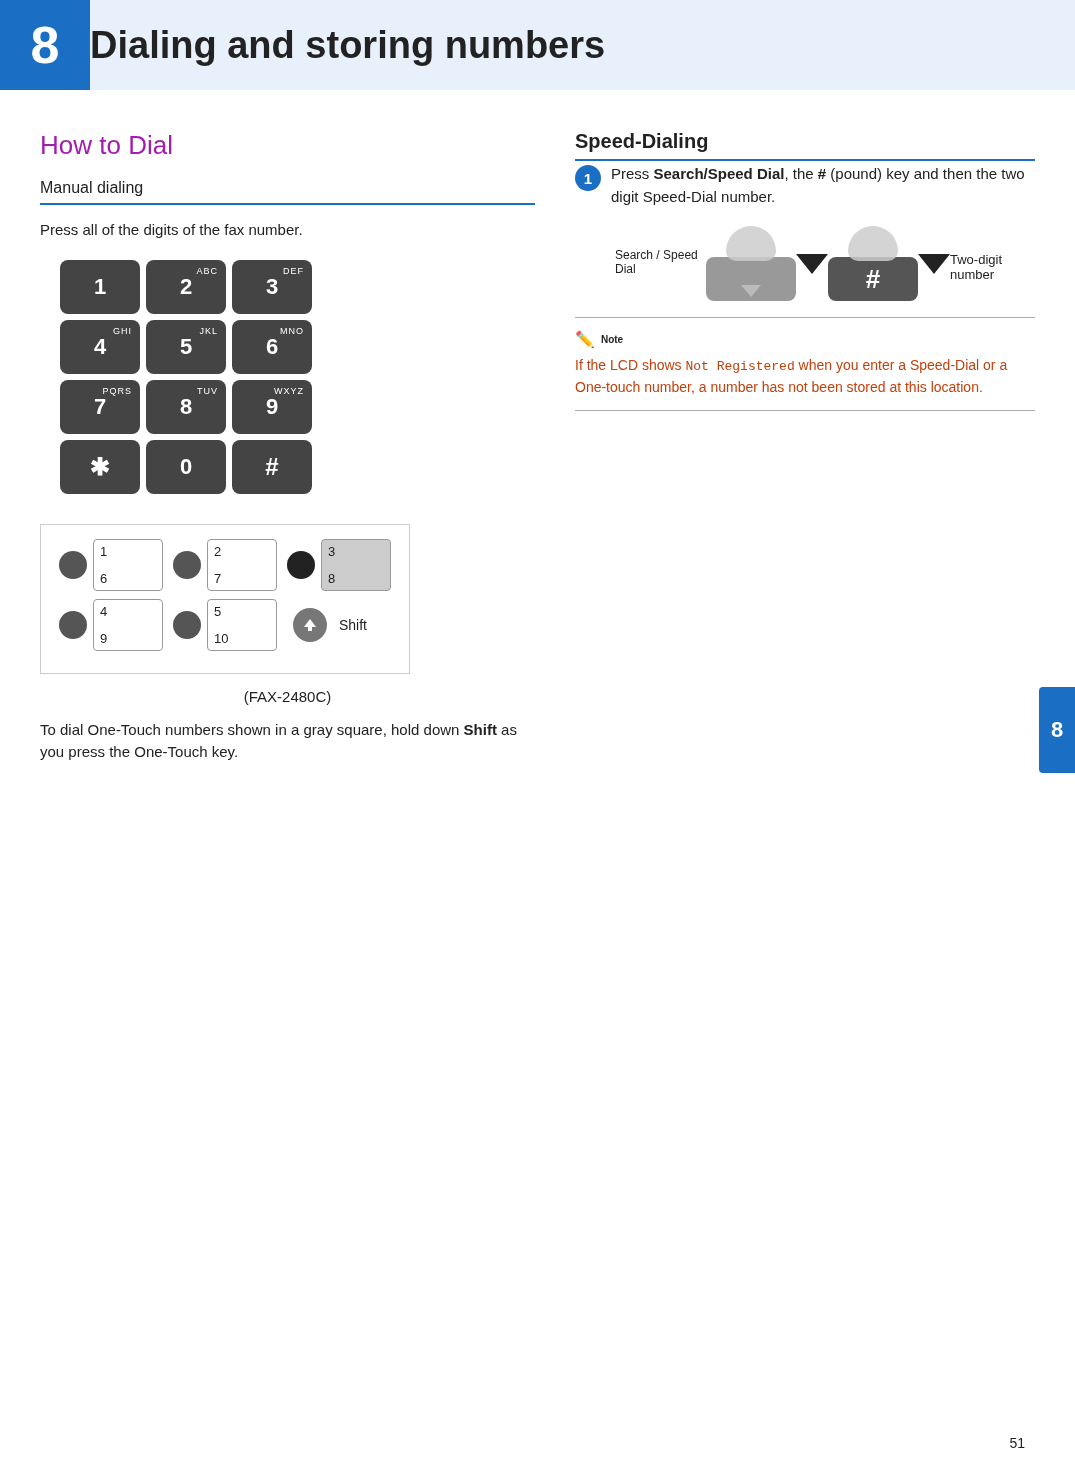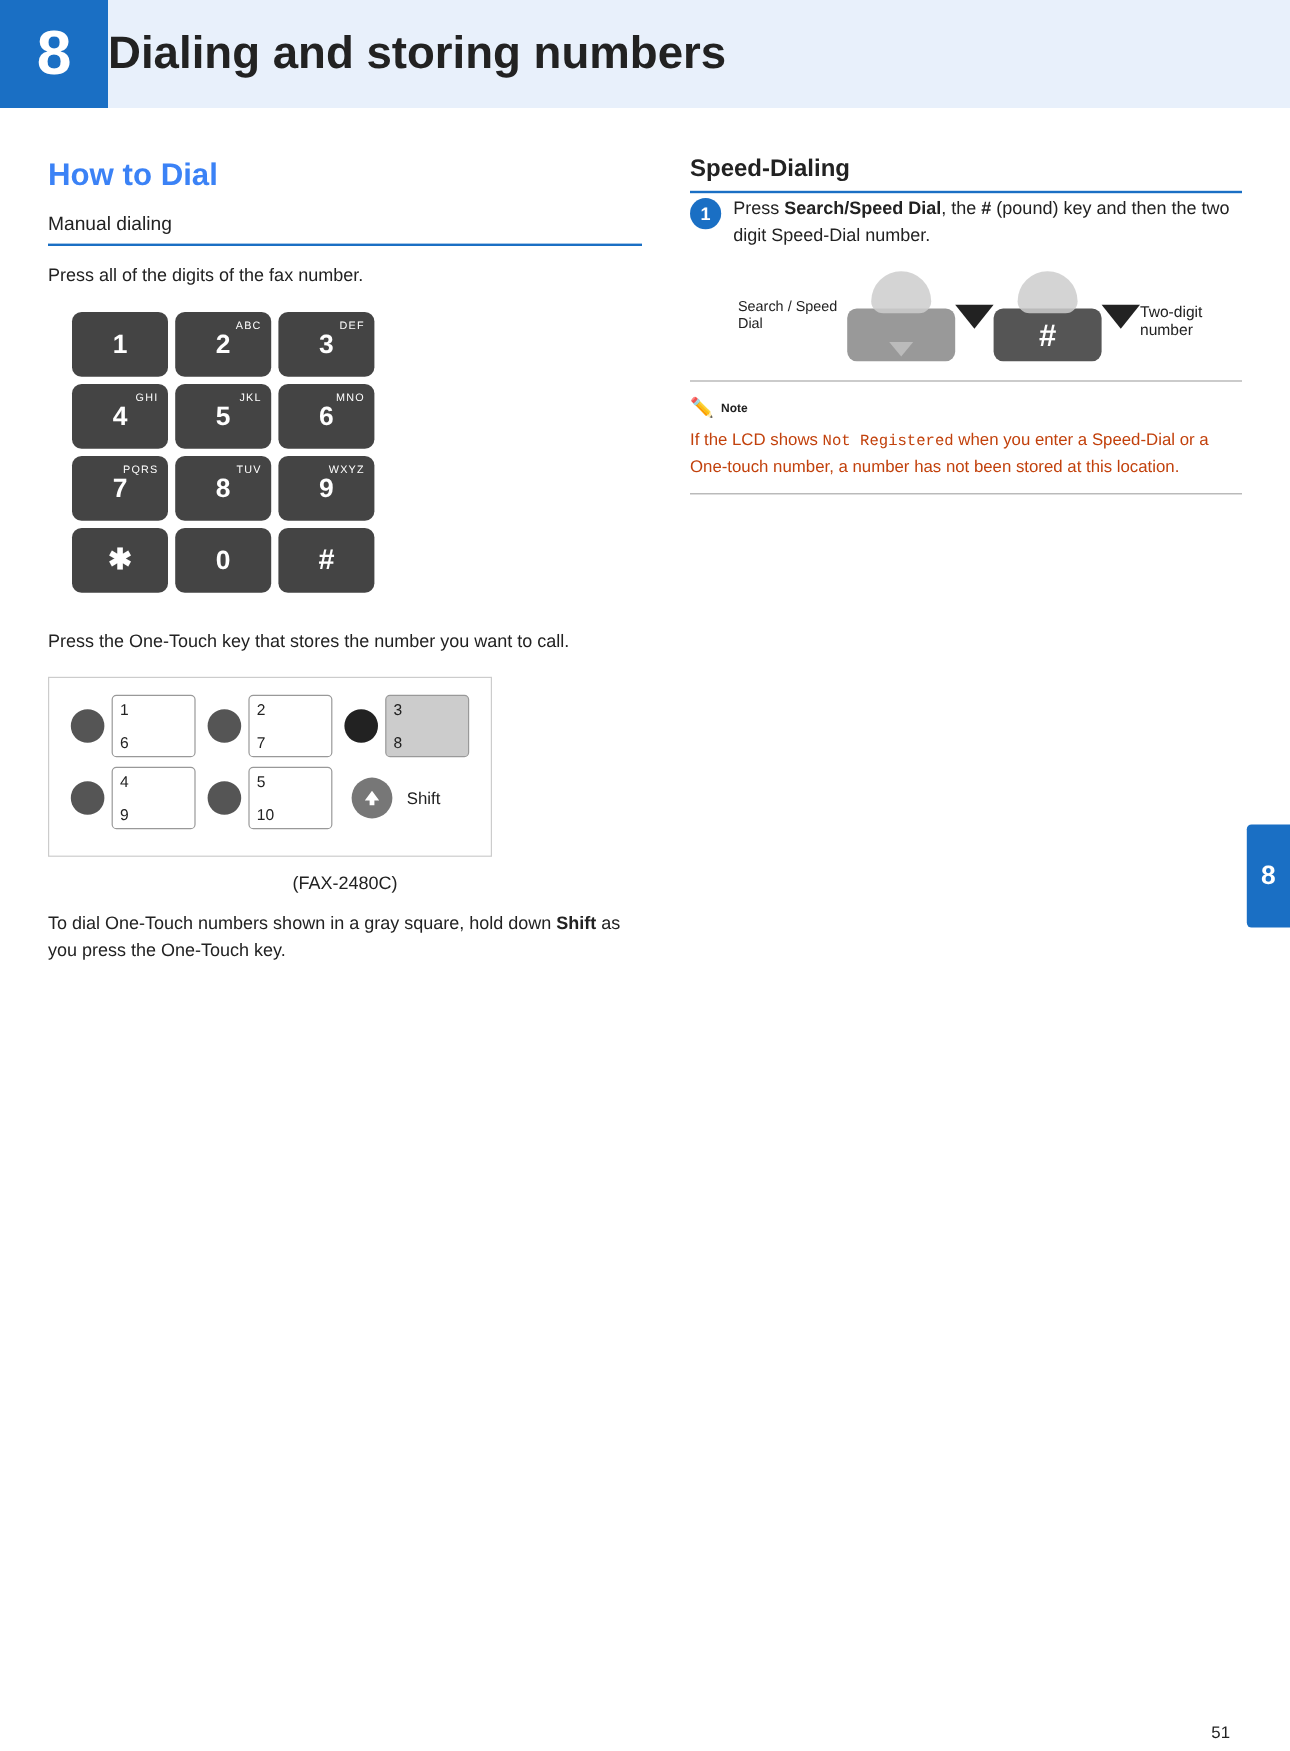--- a/index.html
+++ b/index.html
@@ -61,22 +61,22 @@
 
     
     .right-col {
       flex: 1;
       max-width: 460px;
     }
 
     
     .section-heading {
       font-size: 26px;
-      font-weight: bold;
-      color: #3b82f6;
+      font-weight: normal;
+      color: #a21caf;
       margin-bottom: 18px;
     }
 
     .subsection-heading {
       font-size: 16px;
       font-weight: normal;
       color: #222;
       border-bottom: 2px solid #1a6fc4;
       padding-bottom: 6px;
       margin-bottom: 14px;
@@ -400,21 +400,20 @@
         <div class="key">
           <span class="key-num">0</span>
         </div>
         <div class="key">
           <span class="key-hash">#</span>
         </div>
       </div>
     </div>
 
     <div>
-      <p class="body-text">Press the One-Touch key that stores the number you want to call.</p>
 
       
       <div style="border:1px solid #ccc; display:inline-block; padding:14px 18px; margin-bottom:10px; background:#fff;">
         
         <div class="onetouch-row">
 
           <div class="onetouch-row-item">
             <div class="onetouch-btn"></div>
             <div class="onetouch-key">
               <span class="num-top">1</span>

